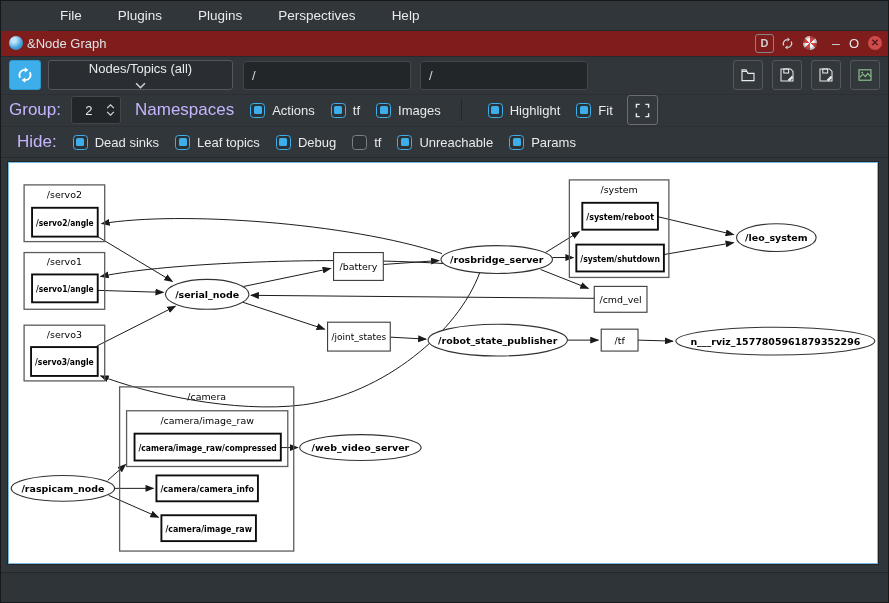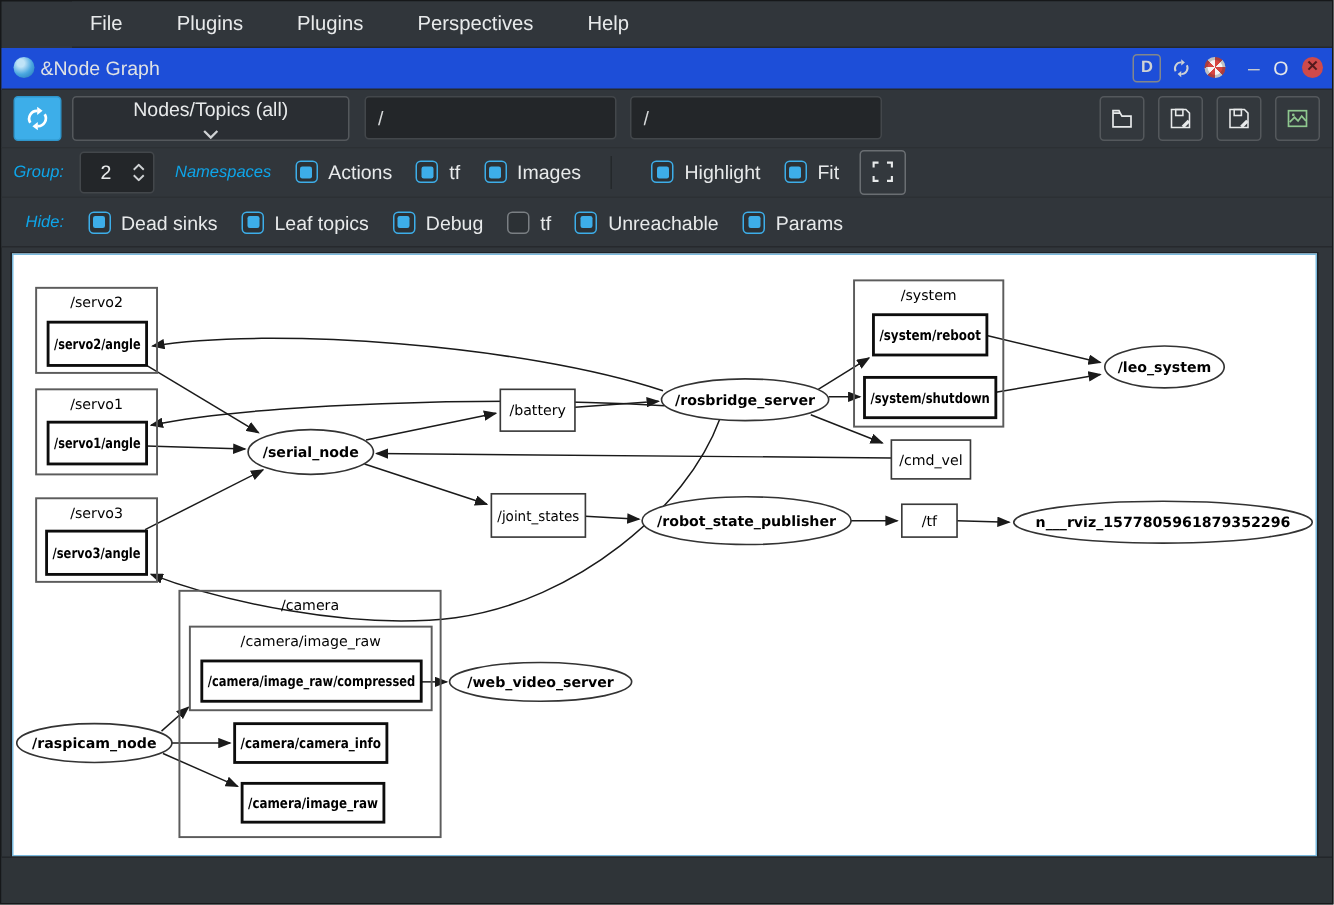--- a/index.html
+++ b/index.html
@@ -5,21 +5,21 @@
   html,body{margin:0;padding:0;background:#1d2023;}
   body{width:889px;height:603px;overflow:hidden;font-family:"Liberation Sans",sans-serif;
        -webkit-font-smoothing:antialiased;}
   .window{width:887px;height:601px;background:#31363b;border:1px solid #16181a;display:flex;flex-direction:column;}
   
   .menubar{height:30px;display:flex;align-items:center;padding-left:10px;gap:12px;
            background:#31363b;border-bottom:1px solid #24282b;margin-left:47px;}
   .menu-item{color:#e8eaeb;font-size:13.5px;padding:5px 12px;border-radius:3px;cursor:default;}
   .menu-item:first-child{padding-left:2px;}
   
-  .titlebar{height:27px;display:flex;align-items:center;background:#1d4ed8;border-bottom:1px solid #26292d;padding:0 6px;}
+  .titlebar{height:27px;display:flex;align-items:center;background:#7f1d1d;border-bottom:1px solid #26292d;padding:0 6px;}
   .app-icon{width:14px;height:14px;border-radius:50%;margin:0 4px 0 2px;
             background:radial-gradient(circle at 35% 30%,#bfe3f7 0 18%,#4aa7e0 55%,#1d6fae 100%);}
   .panel-title{color:#dfe2e4;font-size:13px;flex:1;}
   .tb-btn{width:17px;height:17px;display:flex;align-items:center;justify-content:center;color:#cfd2d4;
           font-size:11px;margin-left:5px;border-radius:3px;}
   .tb-btn.boxed{border:1px solid #83878b;font-weight:bold;}
   .winctl{display:flex;align-items:center;margin-left:14px;gap:9px;}
   .winmin{color:#c7cacc;font-size:14px;line-height:10px;}
   .winmax{color:#e4e6e8;font-size:13px;}
   .winclose{width:14px;height:14px;border-radius:50%;background:#cf4a4a;color:#52191c;font-size:10px;
@@ -36,36 +36,36 @@
   .combo{width:167px;height:28px;margin-left:7px;background:#2a2e33;border:1px solid #54585c;border-radius:3px;
          display:flex;align-items:center;color:#e8eaeb;font-size:13px;padding:0 8px;justify-content:space-between;flex-direction:column;}
   .tinput{width:150px;height:27px;margin-left:10px;background:#232629;border:1px solid #43474b;border-radius:3px;
           color:#d7d9da;font-size:13px;padding:0 8px;font-family:"Liberation Sans",sans-serif;outline:none;}
   .tinput.second{margin-left:9px;}
   .spacer{flex:1;}
   .icon-btn{width:28px;height:28px;border:1px solid #54585c;border-radius:3px;background:#33383d;
             display:flex;align-items:center;justify-content:center;margin-left:9px;}
   .row2{height:33px;padding:0 8px;gap:0;border-bottom:1px solid #2c3034;}
   .row3{height:32px;padding:0 16px;border-bottom:1px solid #26292d;}
-  .lab{color:#0ea5e9;font-size:11px;font-style:italic;}
+  .lab{color:#c4b5fd;font-size:17px;}
   .spin{width:48px;height:26px;margin-left:10px;background:#232629;border:1px solid #43474b;border-radius:3px;
         display:flex;align-items:center;color:#e8eaeb;font-size:13px;}
   .spin .val{flex:1;text-align:center;}
   .spin .arrows{display:flex;flex-direction:column;gap:2px;padding-right:5px;}
   .cbwrap{display:inline-flex;align-items:center;margin-left:16px;gap:7px;}
   .cbox{width:15px;height:15px;border:1.5px solid #7a7f83;border-radius:3.5px;background:#2c3135;
         display:inline-flex;align-items:center;justify-content:center;box-sizing:border-box;}
   .cbox.on{border-color:#3daee9;}
   .cbox.on::after{content:"";width:8px;height:8px;background:#3daee9;border-radius:1.5px;}
   .cbtext{color:#e8eaeb;font-size:13px;}
   .vsep{width:1px;height:22px;background:#24282b;margin:0 10px 0 20px;}
   .fit-btn{width:29px;height:28px;border:1px solid #6a6e72;border-radius:3px;background:#33383d;
            display:flex;align-items:center;justify-content:center;margin-left:14px;}
   
-  .canvas-wrap{flex:1;padding:4px 9px 0 7px;text-align:right;}
+  .canvas-wrap{flex:1;padding:4px 9px 8px 7px;text-align:right;}
   .canvas{width:868px;height:400px;background:#ffffff;border:1px solid #79b9dd;box-shadow:0 0 0 1px #202327;}
   svg text{font-family:"DejaVu Sans",sans-serif;}
   .bottom-strip{height:30px;background:#2f3438;border-top:1px solid #23262a;}
 </style>
 </head>
 <body>
 
 <div class="window">
 
   <div class="menubar">

